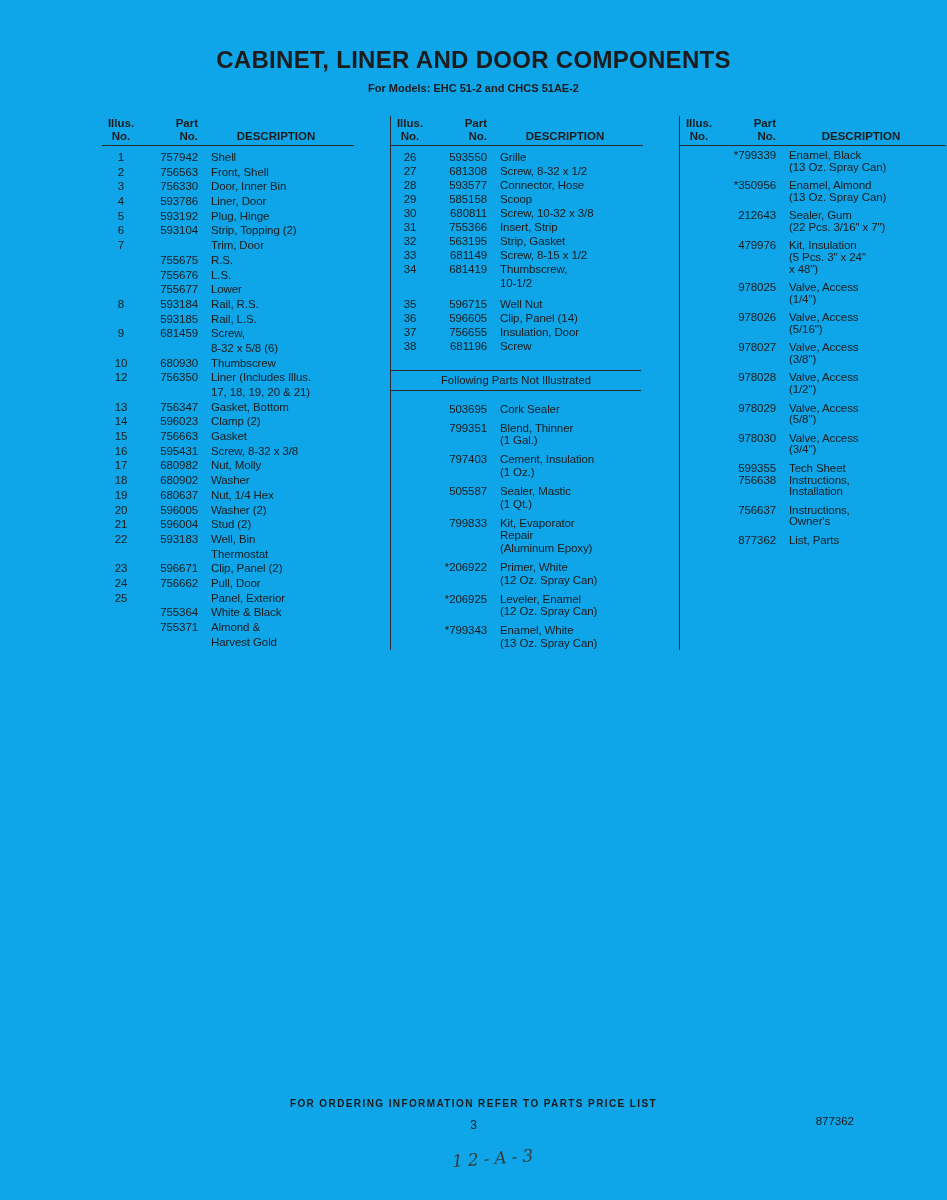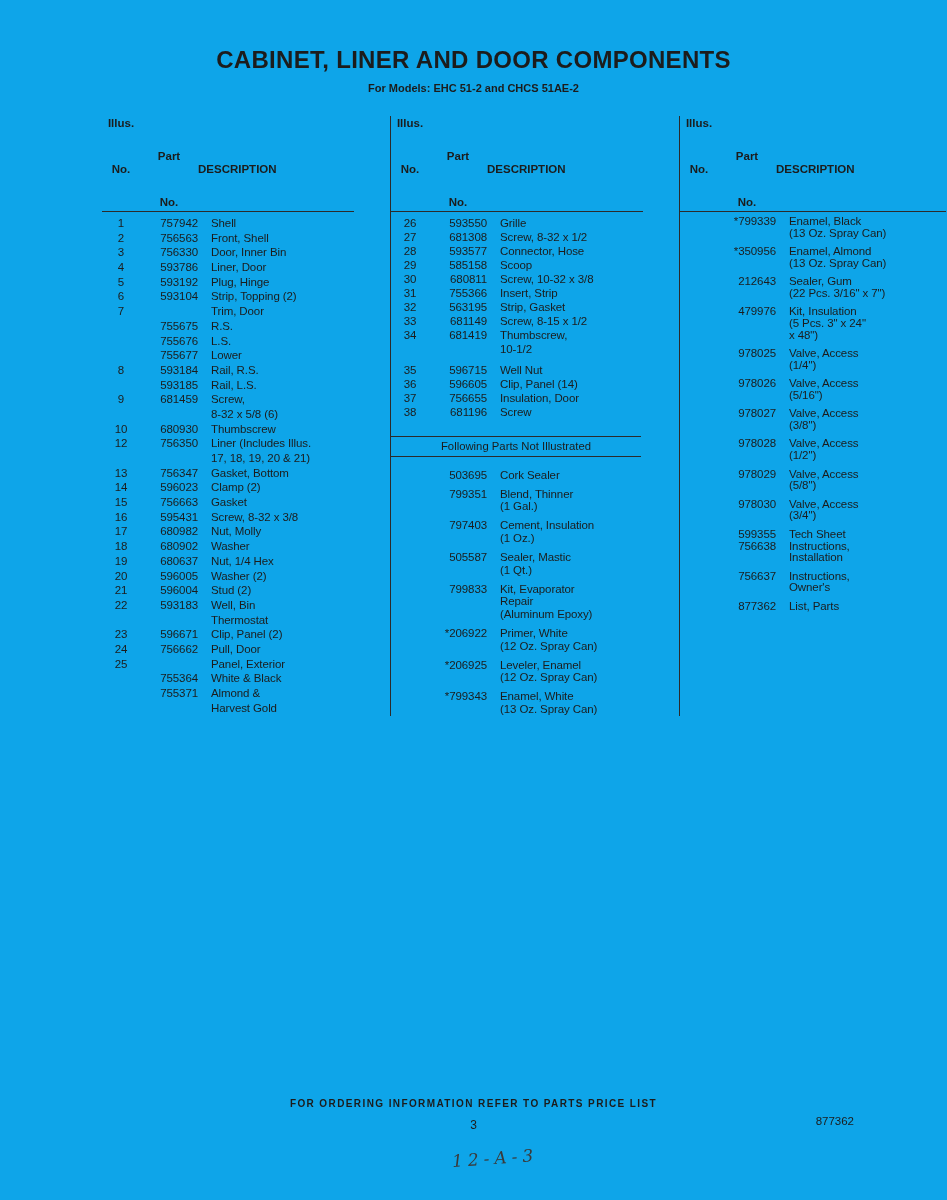--- a/index.html
+++ b/index.html
@@ -10,22 +10,22 @@
   .doc-subtitle{position:absolute;top:82px;left:0;width:100%;text-align:center;
                 font-size:11px;font-weight:bold;}
   .parts-table{position:absolute;left:102px;top:116px;width:772px;display:flex;align-items:stretch;gap:36px;}
   .col{box-sizing:border-box;flex:none;}
   .col0{width:252px;}
   .col1{width:253px;border-left:1.5px solid #2b2b2b;}
   .col2{width:267px;border-left:1.5px solid #2b2b2b;}
   .col-header{border-bottom:1.5px solid #2b2b2b;font-weight:bold;font-size:11.5px;padding:1px 0 2px;}
   .hr{display:flex;line-height:13px;}
   .h-illus{width:38px;text-align:center;flex:none;}
-  .h-part{width:58px;text-align:center;flex:none;margin-top:33px;}
-  .h-desc{flex:1;}
+  .h-part{width:58px;text-align:right;flex:none;}
+  .h-desc{flex:1;text-align:center;}
   .col-body{padding-top:4px;}
   .row{display:flex;font-size:11.5px;letter-spacing:-0.1px;}
   .c-illus{width:38px;text-align:center;flex:none;}
   .c-part{width:58px;text-align:right;flex:none;}
   .c-desc{flex:1;padding-left:13px;white-space:nowrap;}
   .col0 .row{line-height:14.7px;height:14.7px;}
   .col1 .sec-0{line-height:14px;height:14px;}
   .col1 .sec-2{line-height:12.6px;height:12.6px;}
   .col2 .sec-0{line-height:11.8px;height:11.8px;}
   .row.gap{margin-top:6.5px;}

